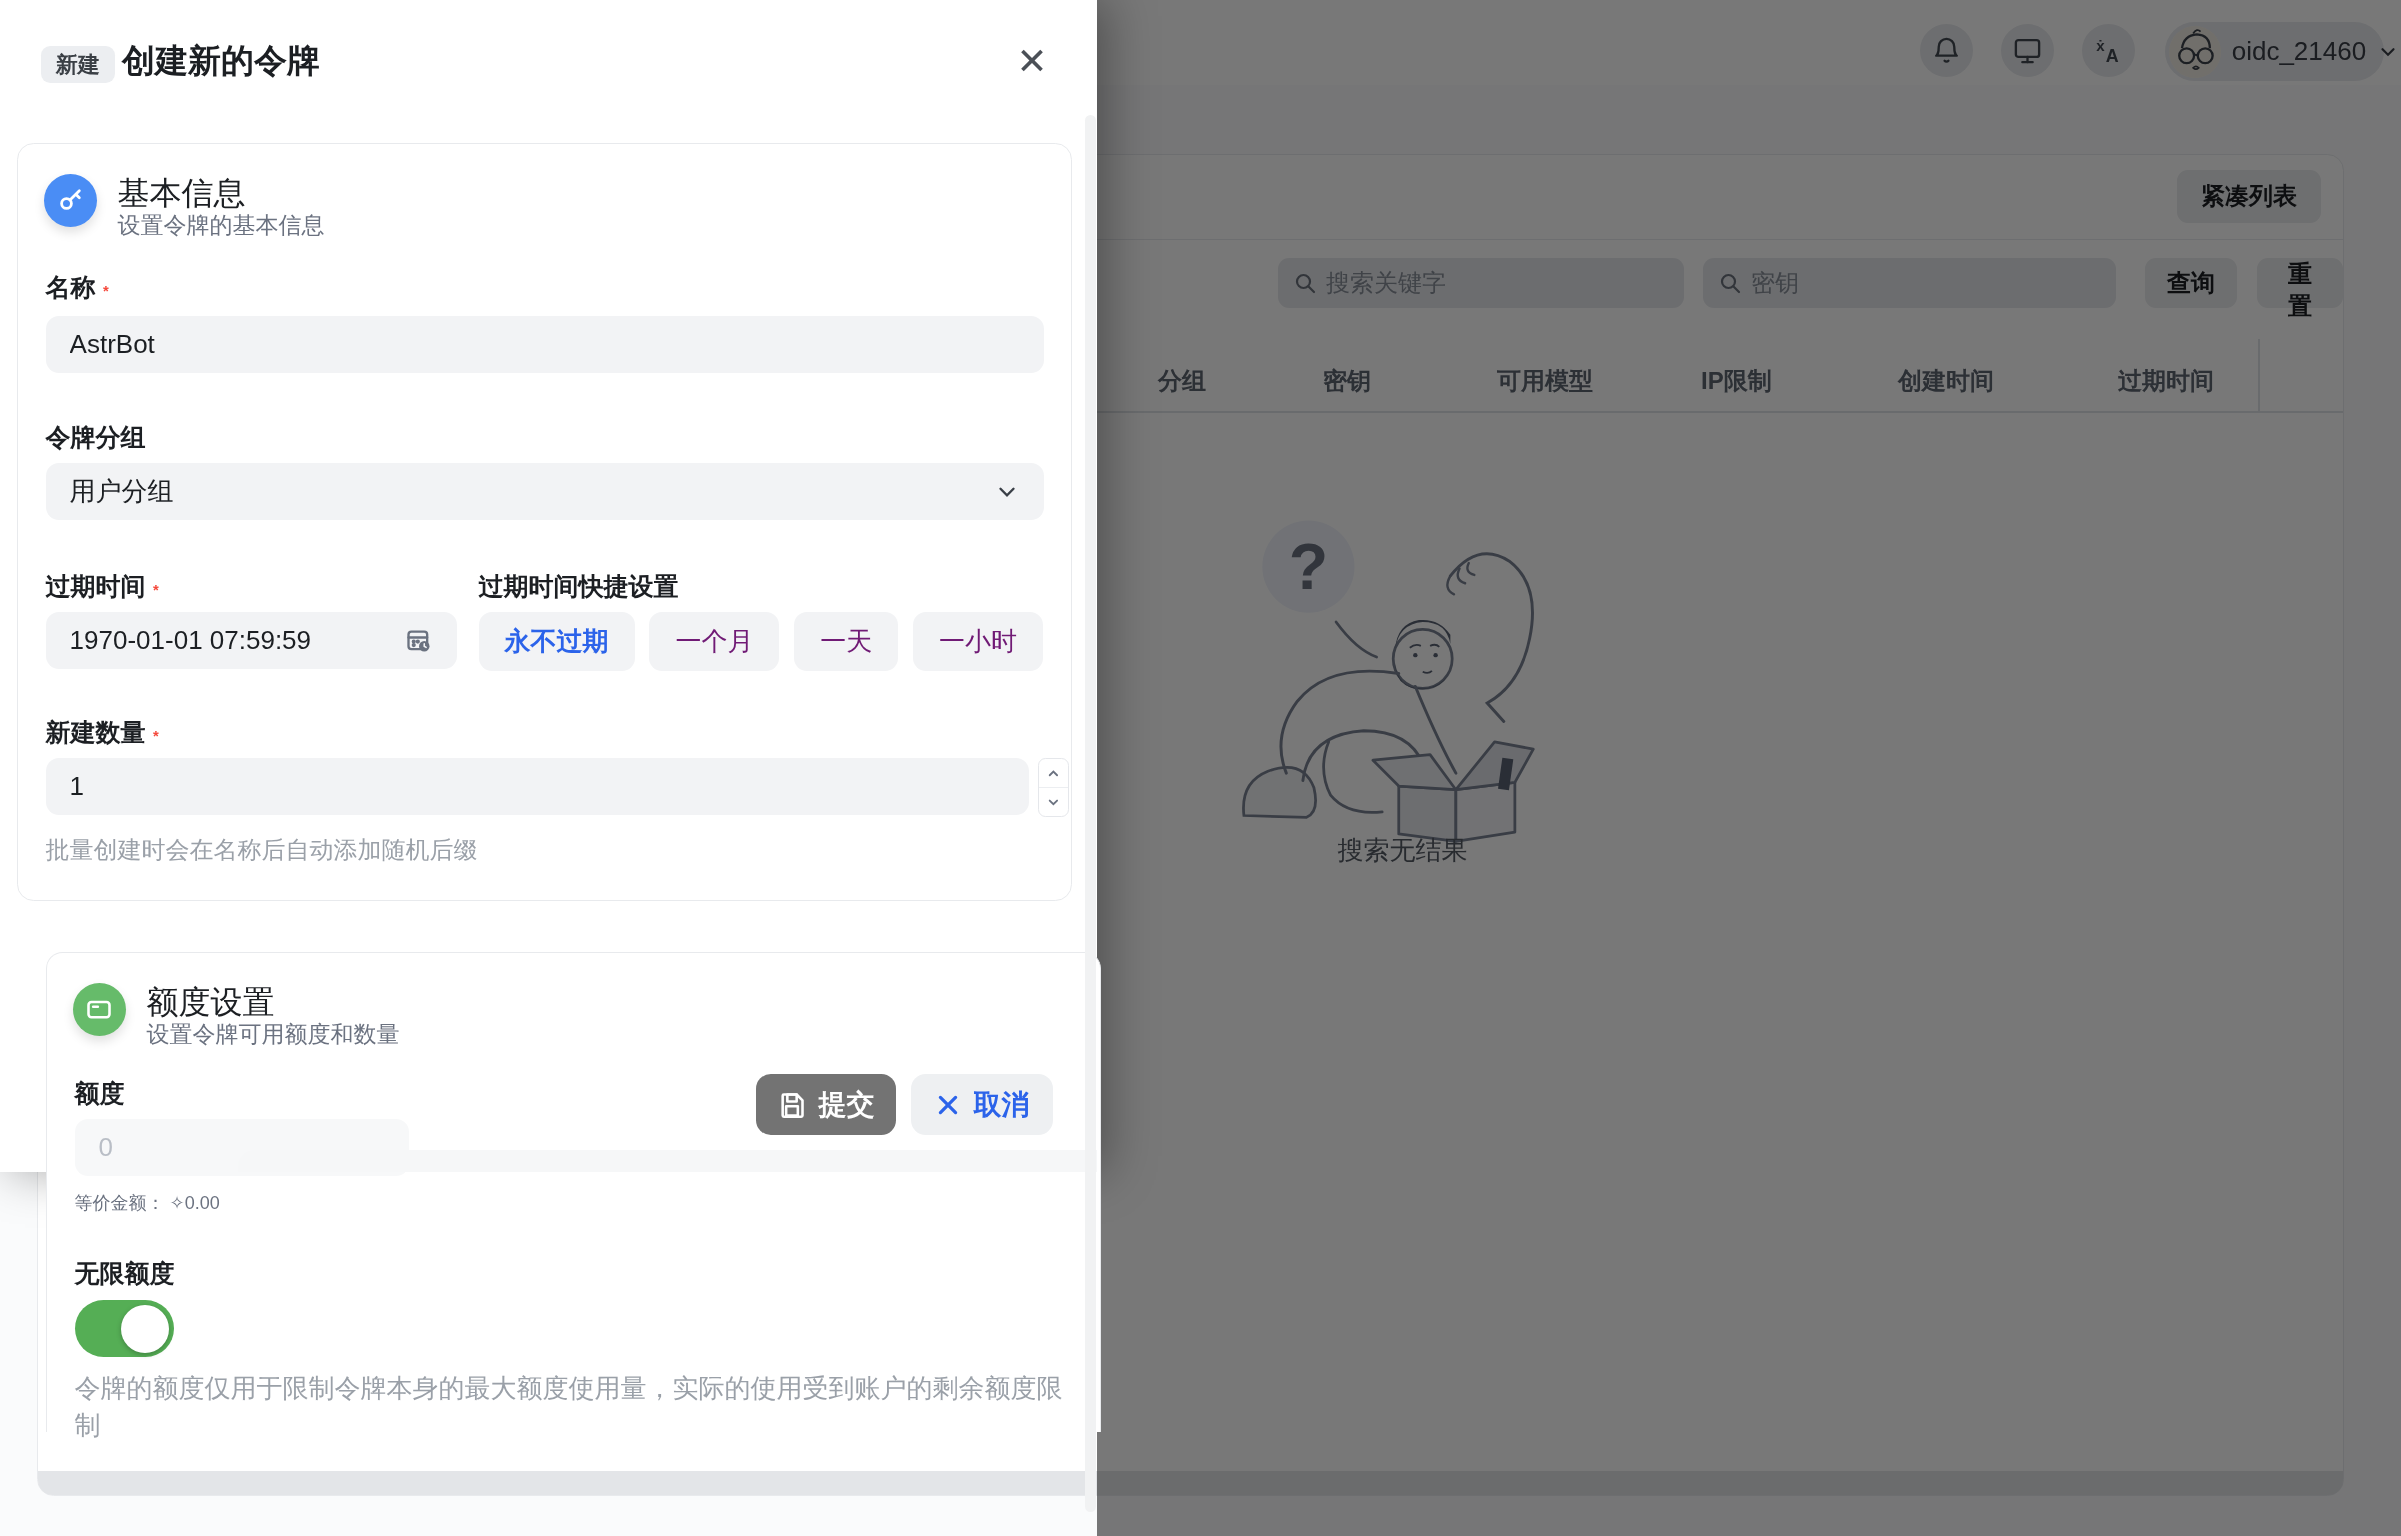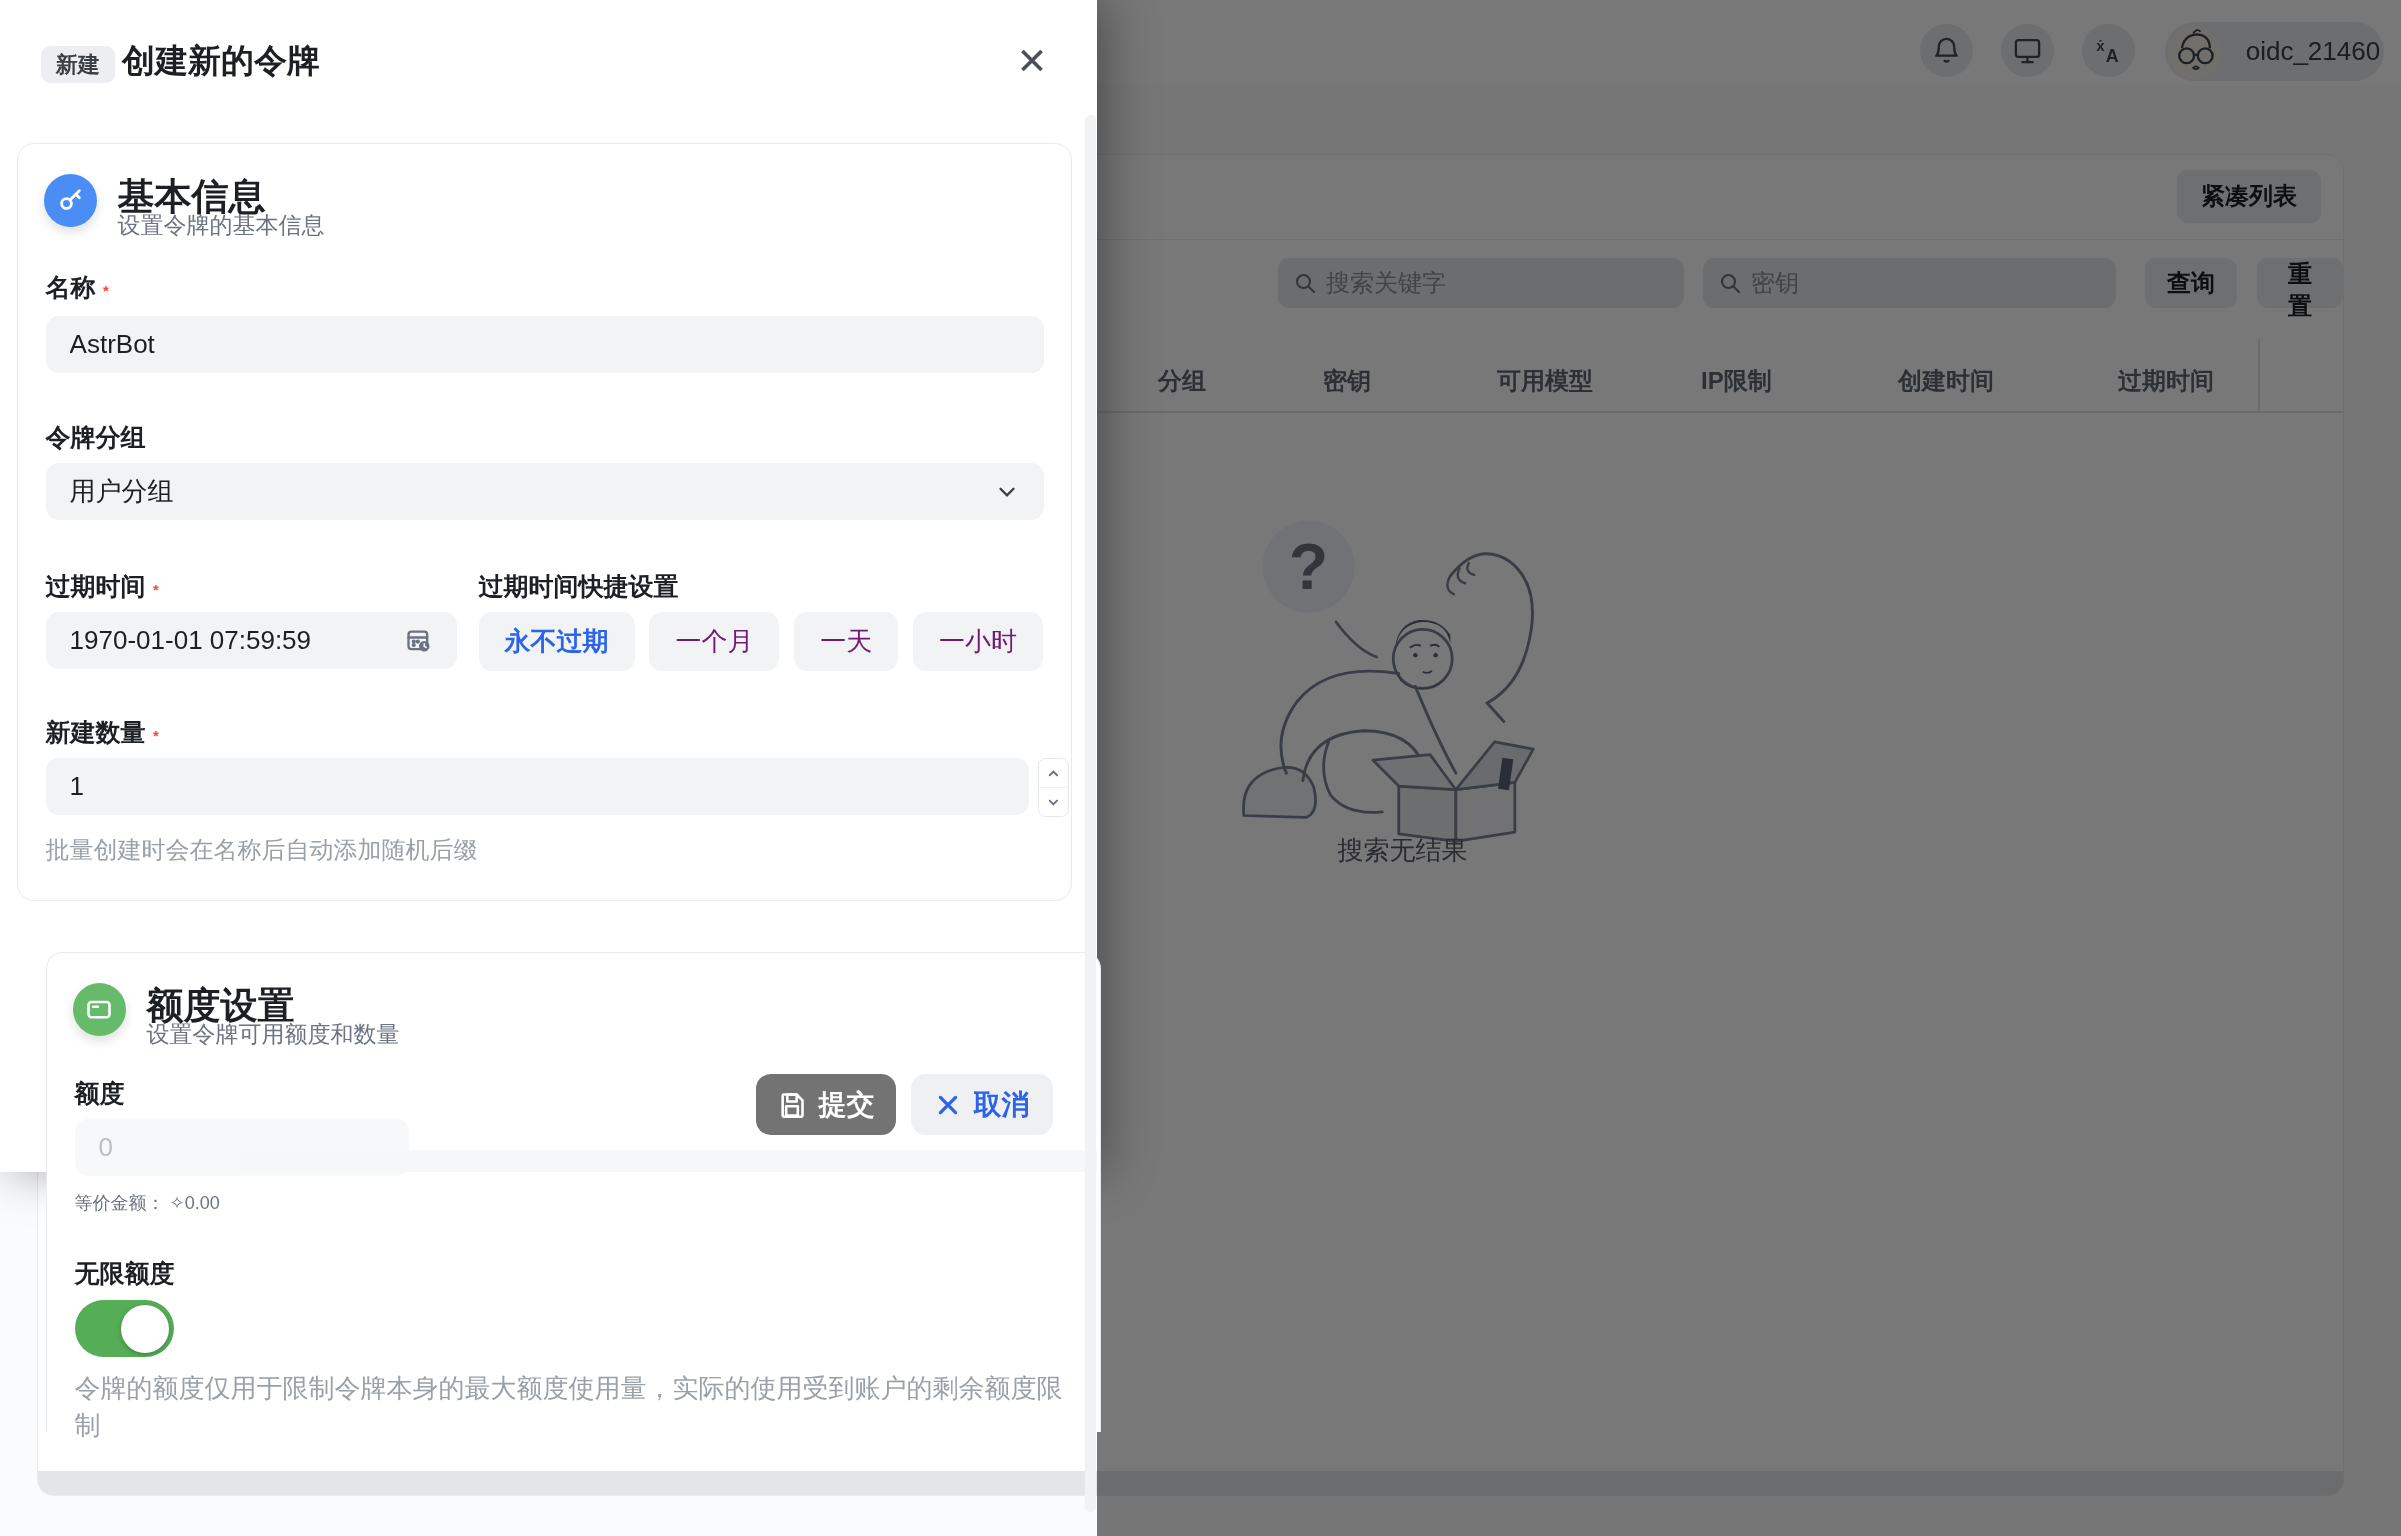--- a/index.html
+++ b/index.html
@@ -6,21 +6,21 @@
   html,body { width:2401px; height:1536px; overflow:hidden; background:#fff;
               font-family:"Liberation Sans", sans-serif; color:#1c1f23; }
   .abs { position:absolute; }
 
   
   #page { position:absolute; inset:0; background:#fafbfc; }
   #topbar { position:absolute; left:0; top:0; width:2401px; height:85px; background:#ffffff; }
   .tb-circle { position:absolute; top:24px; width:53px; height:53px; border-radius:50%;
                background:#e7e9ed; display:flex; align-items:center; justify-content:center; }
   #user-pill { position:absolute; top:22px; left:2165px; width:219px; height:59px;
-               border-radius:29.5px; background:#e7e9ed; display:flex; align-items:center; gap:25px; padding:0 16.6px 0 3.7px; }
+               border-radius:29.5px; background:#e7e9ed; display:flex; align-items:center; gap:11px; padding:0 16.6px 0 3.7px; }
   #user-pill .uname { font-size:26px; color:#3a3f47; }
   .avatar { width:52px; height:52px; border-radius:50%; background:#f4f0ea; overflow:hidden; flex:0 0 auto; }
 
   #panel { position:absolute; left:37px; top:154px; width:2307px; height:1342px;
            background:#ffffff; border:1.8px solid #e8eaed; border-radius:16.6px; }
   #panel-head { position:absolute; left:0; top:0; right:0; height:85px; border-bottom:1.8px solid #e8eaed; }
   .soft-btn { background:#e9ebee; border:none; border-radius:11px; color:#1c1f23;
               font-weight:700; font-size:24px; font-family:inherit; }
   #compact-btn { position:absolute; right:22px; top:14.8px; height:53px; padding:0 24px; }
   .search-box { position:absolute; top:103px; height:50px; background:#e6e8ec; border-radius:11px;
@@ -52,21 +52,21 @@
   #close-btn { position:absolute; left:1010px; top:39px; width:44px; height:44px; border:none;
                background:transparent; color:#4b5057; font-size:37px; line-height:41px; cursor:pointer; }
 
   .card { position:absolute; left:16.6px; width:1055px; background:#fff;
           border:1.8px solid #e8eaed; border-radius:16.6px; }
   #card-basic { top:143px; height:758px; }
   #card-quota { top:952px; height:480px; border-bottom:none; border-radius:16.6px 16.6px 0 0;margin-left:29px; }
   .card-icon { position:absolute; left:26px; top:29.5px; width:53px; height:53px; border-radius:50%;
                display:flex; align-items:center; justify-content:center;
                box-shadow:0 5.5px 11px rgba(0,0,0,0.12); }
-  .card-title { position:absolute; left:100px; top:28px; font-size:37px; font-weight:700; }
+  .card-title { position:absolute; left:100px; top:28px; font-size:32px; font-weight:400; }
   .card-sub   { position:absolute; left:100px; top:66px; font-size:23px; color:#6b7280; }
 
   .f-label { font-size:25px; font-weight:700; color:#1c1f23; }
   .req { color:#f5483b; margin-left:7.4px; font-weight:700; }
   .f-input { background:#f2f3f5; border:none; border-radius:13px; height:57px;
              font-size:26px; color:#1c1f23; font-family:inherit; padding:0 24px; outline:none; }
   .f-input::placeholder { color:#b9bec6; }
   .hint { font-size:24px; color:#9aa0a8; }
 
   .quick-btn { height:59px; border:none; border-radius:13px; background:#f2f3f5;

